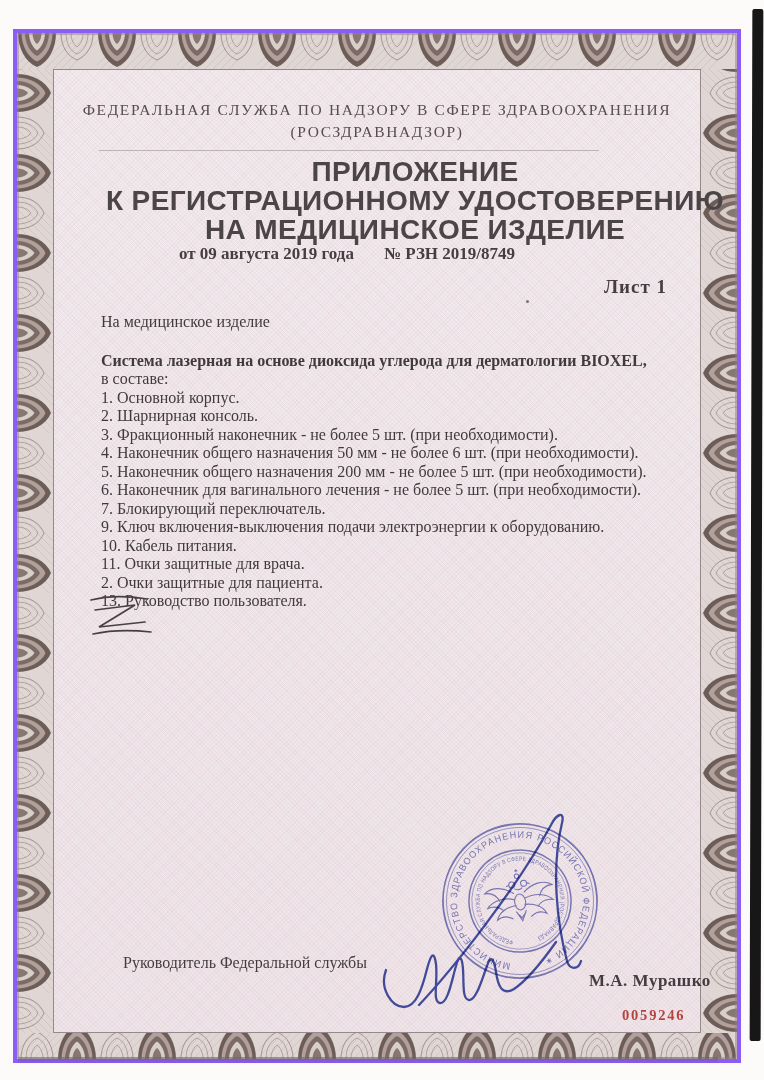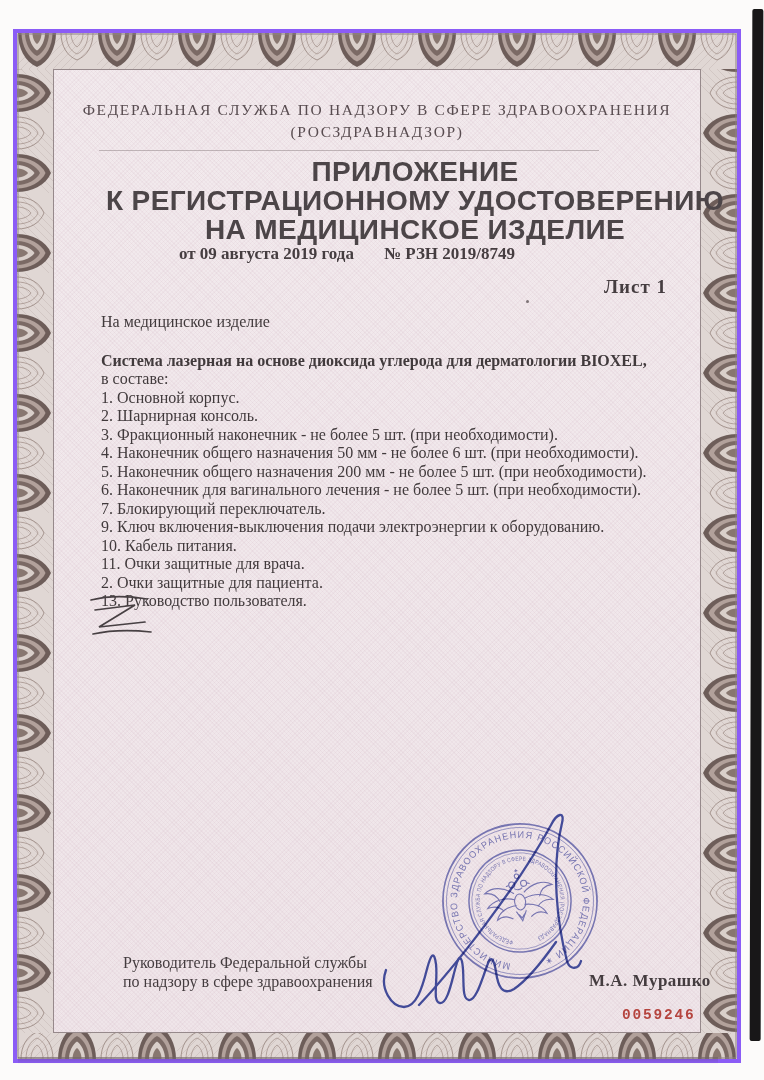--- a/index.html
+++ b/index.html
@@ -23,21 +23,21 @@
          font-size:28px;line-height:29px;letter-spacing:.4px;color:#4c4548;margin-left:38px;}
   .dateline{position:absolute;left:0;top:211px;width:100%;display:flex;justify-content:center;gap:30px;
             transform:translateX(-30px);font-weight:bold;font-size:17px;color:#453d40;}
   .sheet{position:absolute;top:243px;right:70px;font-weight:bold;font-size:19px;color:#453d40;letter-spacing:1px;}
   .bodytext{position:absolute;left:84px;top:280px;width:572px;
             font-size:16px;line-height:18.5px;color:#413a3c;}
   .bodytext .bold{font-weight:bold;margin-top:20px;}
   .zmark{position:absolute;left:68px;top:558px;width:84px;height:50px;}
   .role{position:absolute;left:82px;top:921px;font-weight:normal;font-size:16px;line-height:18.5px;color:#443c3f;margin-left:24px;}
   .signame{position:absolute;left:572px;top:938px;font-weight:bold;font-size:17px;color:#443c3f;letter-spacing:.5px;}
-  .serial{position:absolute;left:605px;top:974px;font-family:Liberation Mono, monospace;
+  .serial{position:absolute;left:605px;top:974px;font-family:Liberation Serif, serif;
           font-weight:600;font-size:14.5px;letter-spacing:1.8px;color:#b5443e;}
   .stamp{position:absolute;left:408px;top:773px;width:190px;height:190px;
          mix-blend-mode:multiply;opacity:.92;}
   .signature{position:absolute;left:350px;top:760px;width:230px;height:225px;
              mix-blend-mode:multiply;opacity:.95;}
   .speck{position:absolute;left:509px;top:267px;width:3px;height:3px;border-radius:50%;background:#7d7476;}
   .shadow-r{position:absolute;right:2px;top:9px;width:11px;height:1032px;background:#181718;
             border-radius:2px;transform:rotate(.15deg);}
   .shadow-b{position:absolute;left:18px;top:1057px;width:700px;height:7px;
             background:linear-gradient(rgba(70,58,62,.28),rgba(0,0,0,0));}
@@ -166,21 +166,20 @@
 
     <svg class="signature" viewBox="0 0 230 225">
       <g stroke="#2f3e9e" stroke-width="2.3" fill="none" stroke-linecap="round" opacity="0.93">
         <path d="M19,177 C12,196 25,214 37,214 C49,214 55,196 60,176 C64,161 67,157 69,171 C71,189 65,209 73,210 C81,211 85,186 89,173 C92,161 95,163 96,176 C97,191 95,206 102,207 C109,208 115,186 120,173 C124,161 127,166 129,179 C131,193 135,203 147,196 C162,186 177,166 189,149"></path>
         <path d="M52,212 C86,176 150,95 184,32 C190,20 198,18 195,30 C184,76 190,130 200,168 C203,178 212,176 214,168"></path>
       </g>
     </svg>
 
     <div class="role">
       <div>Руководитель Федеральной службы</div>
-      <div>по надзору в сфере здравоохранения</div>
     </div>
 
     <div class="signame">М.А. Мурашко</div>
 
     <div class="serial">0059246</div>
 
   </div>
 
   <div class="shadow-r"></div>
   <div class="shadow-b"></div>

